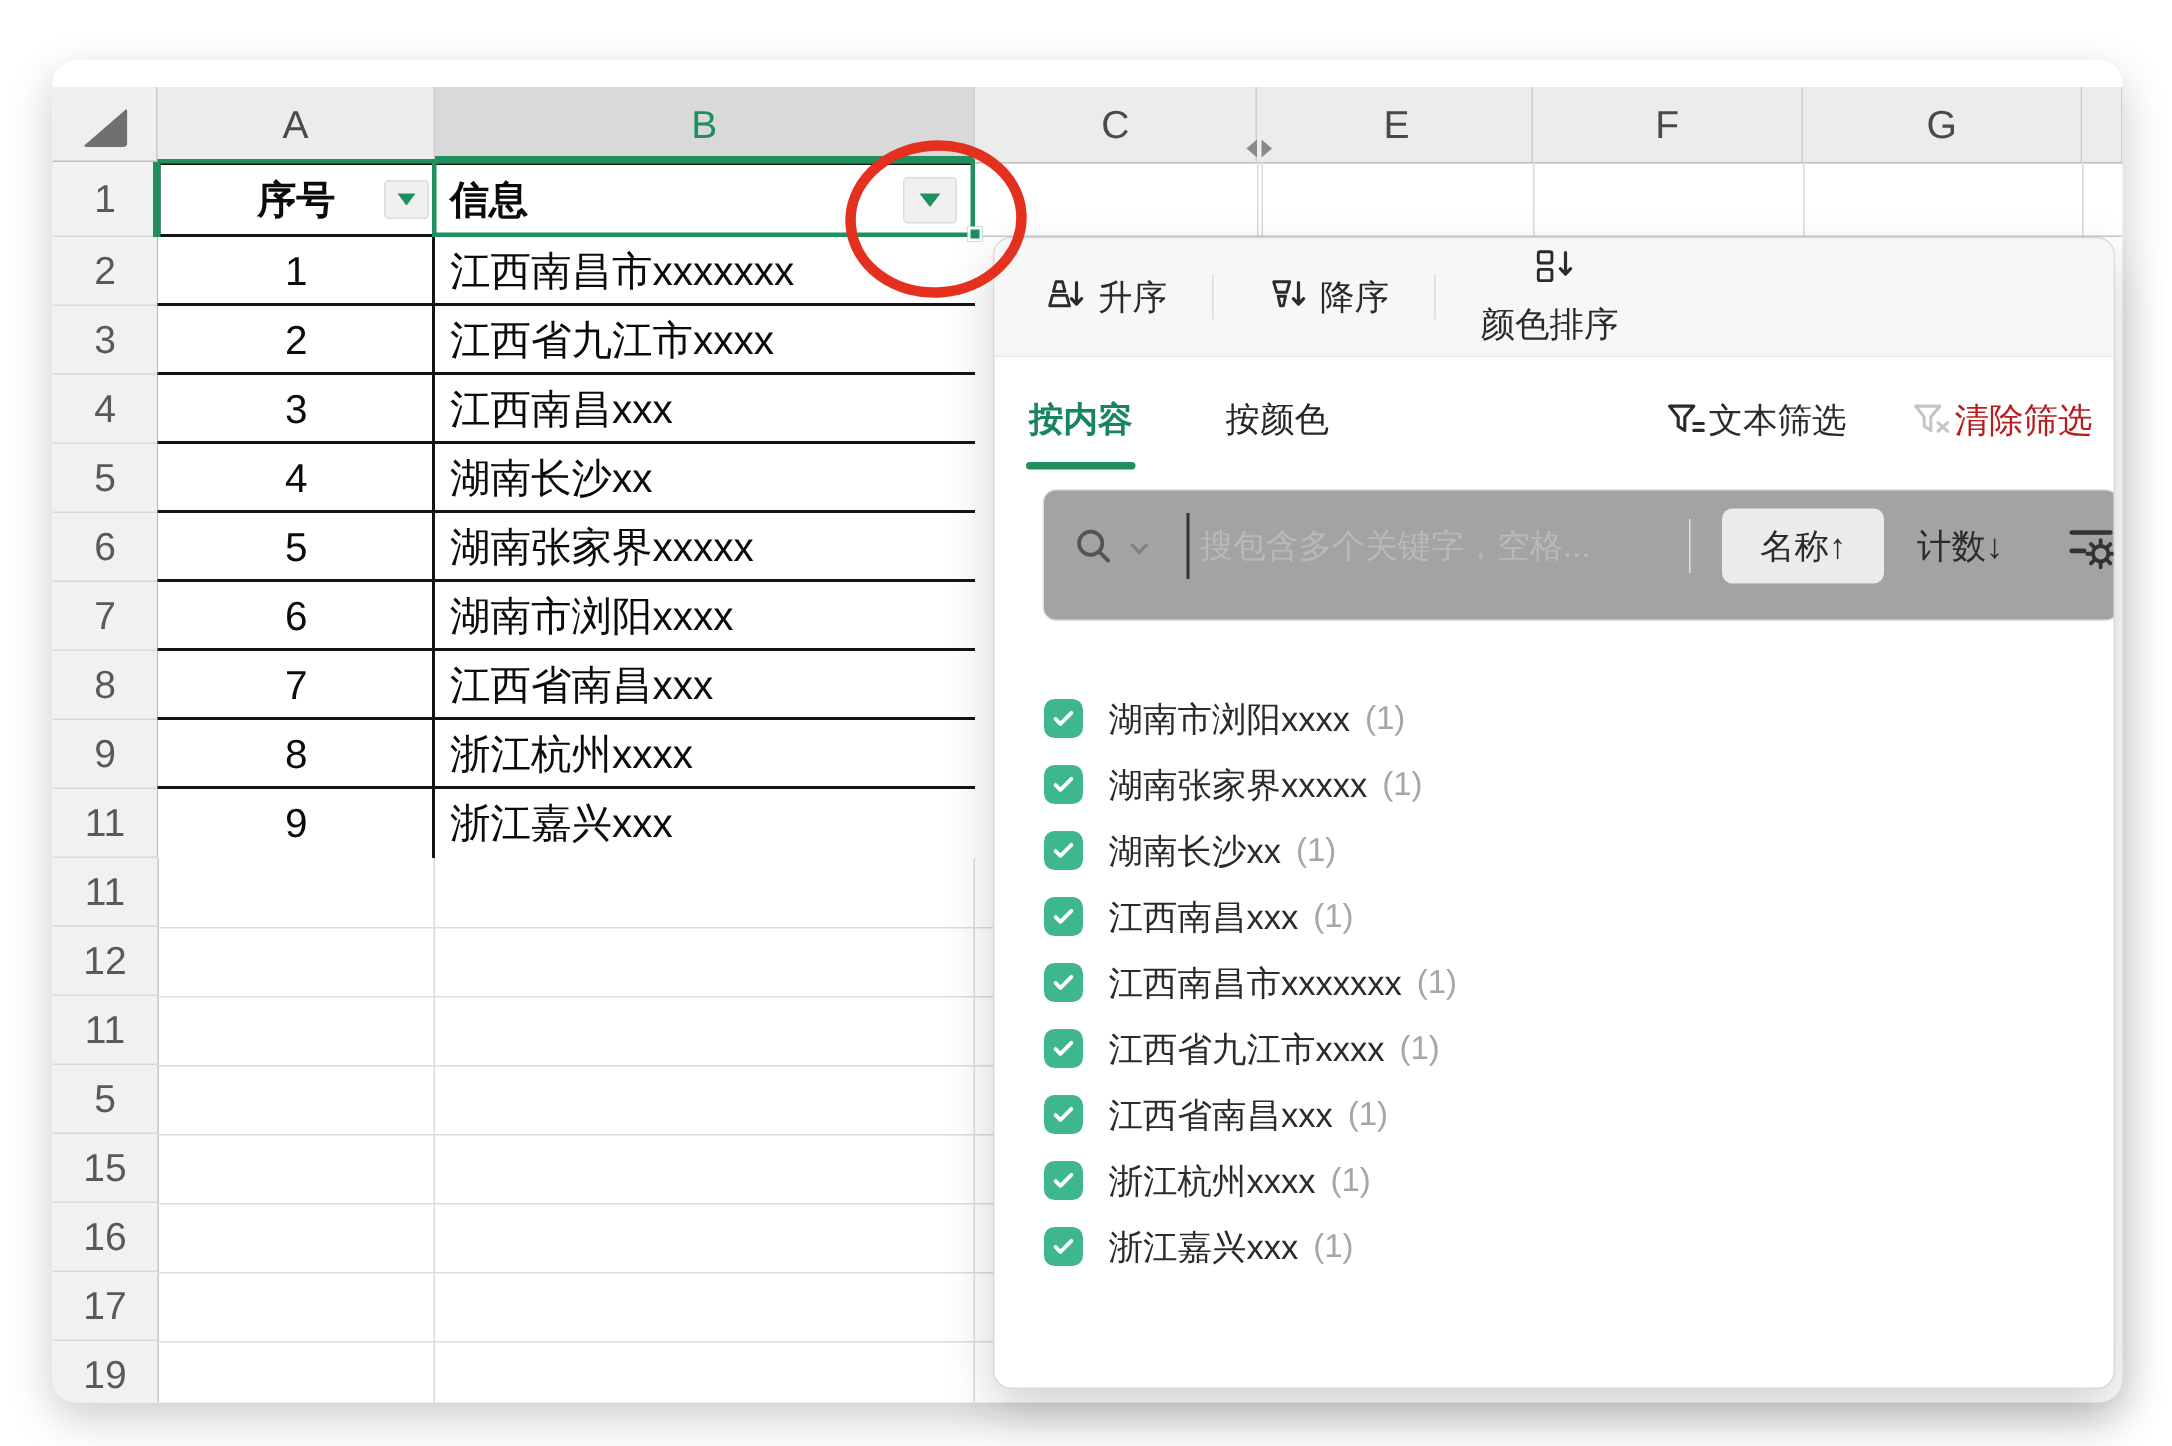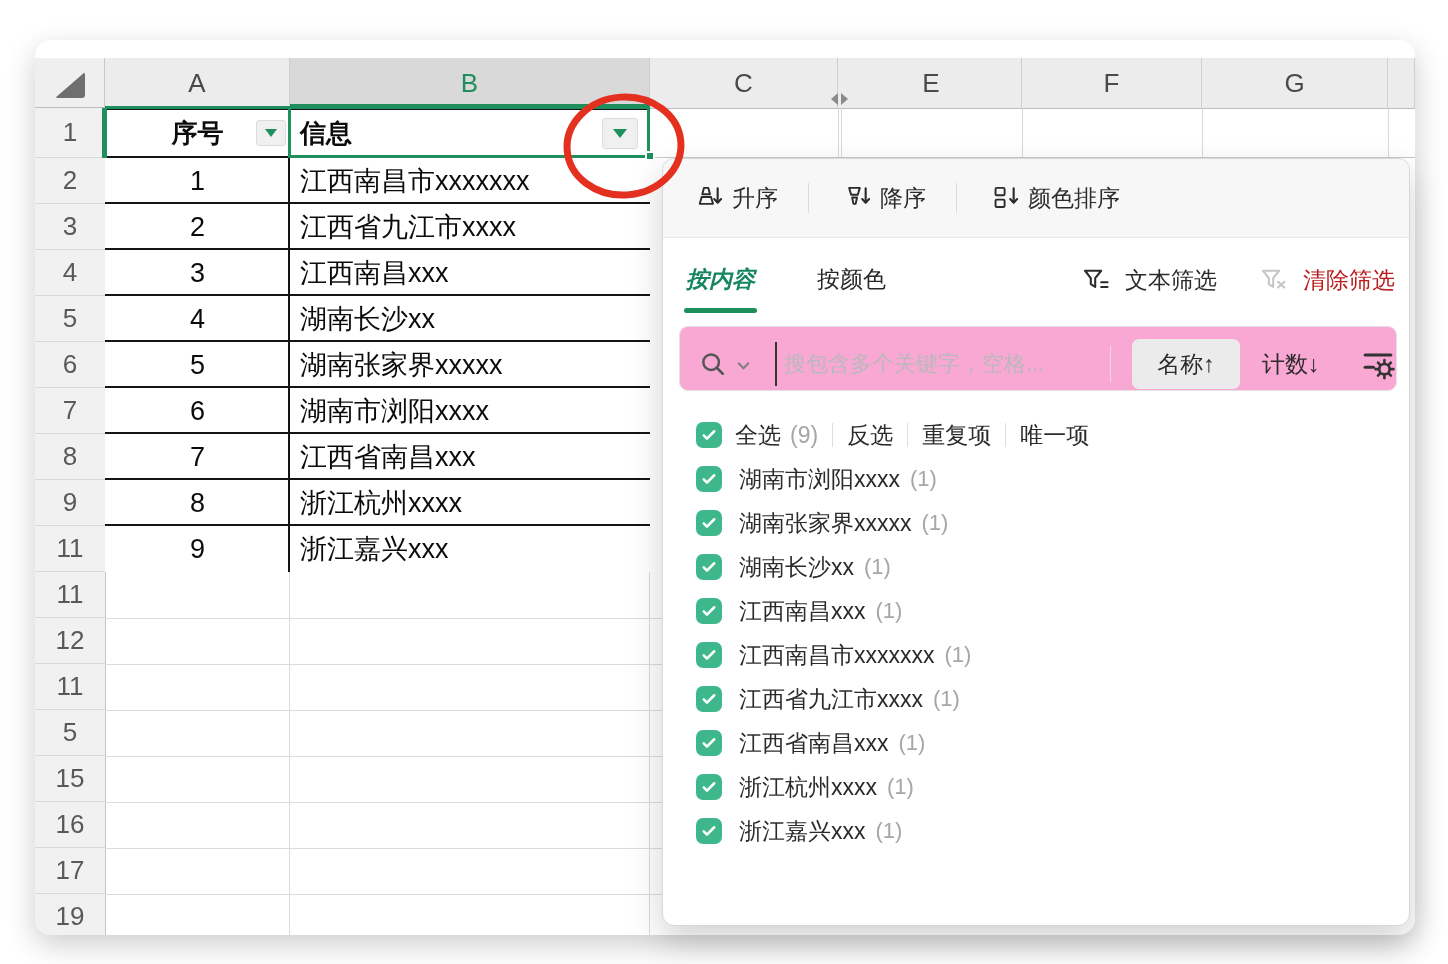--- a/index.html
+++ b/index.html
@@ -39,32 +39,32 @@
   .hch{position:absolute;left:789px;top:52px;width:30px;height:14px;display:flex;align-items:center;justify-content:center;gap:3px;z-index:4;cursor:col-resize;}
   .hch .hl{width:0;height:0;border-top:6px solid transparent;border-bottom:6px solid transparent;border-right:7px solid #8A8A8A;}
   .hch .hr{width:0;height:0;border-top:6px solid transparent;border-bottom:6px solid transparent;border-left:7px solid #8A8A8A;}
 
   
   .panel{position:absolute;left:662px;top:158px;width:748px;height:768px;background:#fff;border:1px solid #D8D8D8;
          border-radius:12px;box-shadow:0 14px 34px rgba(0,0,0,.18);z-index:40;box-sizing:border-box;overflow:hidden;}
   .panel-top{position:absolute;left:0;top:0;width:100%;height:79px;background:#F7F7F8;border-bottom:1px solid #E5E5E7;
              border-radius:11px 11px 0 0;box-sizing:border-box;display:flex;align-items:center;}
   .sortbtn{display:flex;align-items:center;gap:9px;font-size:23px;color:#2B2B2B;cursor:pointer;}
-  .sb1{margin-left:28px;justify-content:space-between;} .sb2{margin-left:30px;} .sb3{margin-left:30px;}
+  .sb1{margin-left:28px;justify-content:space-between;} .sb2{margin-left:30px;} .sb3{margin-left:30px;flex-direction:column;}
   .vdiv{width:1px;height:30px;background:#DCDCDE;margin-left:30px;}
   .tabsrow{position:absolute;left:0;top:80px;width:100%;height:82px;display:flex;align-items:center;}
   .tab{font-size:23px;color:#262626;margin-left:23px;cursor:pointer;position:relative;padding-bottom:2px;}
-  .tab.active{color:#17865F;font-weight:bold;font-style:italic;}
+  .tab.active{color:#17865F;font-weight:bold;}
   .tab.active .underline{position:absolute;left:-2px;right:-2px;bottom:-16px;height:5px;background:#1F8F5D;border-radius:3px;}
   .tab2{margin-left:62px;}
-  .action{display:flex;align-items:center;gap:14px;font-size:23px;color:#2B2B2B;cursor:pointer;}
+  .action{display:flex;align-items:center;gap:0;font-size:23px;color:#2B2B2B;cursor:pointer;}
   .act1{margin-left:auto;}
   .act2{margin-left:42px;margin-right:14px;color:#b91c1c;}
-  .searchbox{position:absolute;left:16px;top:167px;width:718px;height:65px;border:1px solid #E3E3E4;border-radius:9px;
-             background:#f9a8d4;box-sizing:border-box;}
+  .searchbox{position:absolute;left:32px;top:167px;width:718px;height:88px;border:1px solid #E3E3E4;border-radius:9px;
+             background:#a3a3a3;box-sizing:border-box;}
   .searchbox .mag{position:absolute;left:18px;top:22px;}
   .searchbox .chev{position:absolute;left:56px;top:33px;}
   .caret{position:absolute;left:95px;top:15px;width:2px;height:44px;background:#333;}
   .searchinput{position:absolute;left:102px;top:8px;width:315px;height:56px;border:none;outline:none;background:transparent;
                font-size:22px;color:#333;font-family:inherit;}
   .searchinput::placeholder{color:#B9B9BB;}
   .sdiv{position:absolute;left:430px;top:19px;width:1px;height:36px;background:#E0E0E2;}
   .chip{position:absolute;left:452px;top:12px;width:108px;height:50px;background:#EBEBEC;border-radius:7px;
         display:flex;align-items:center;justify-content:center;font-size:23px;color:#2B2B2B;cursor:pointer;}
   .countbtn{position:absolute;left:582px;top:12px;height:50px;display:flex;align-items:center;font-size:23px;color:#2B2B2B;cursor:pointer;}
@@ -266,35 +266,20 @@
       <svg class="setico" width="36" height="34" viewBox="0 0 28 26">
         <path d="M4 6h20" stroke="#333" stroke-width="2.4" stroke-linecap="round"></path>
         <path d="M4 15.5h6.5" stroke="#333" stroke-width="2.4" stroke-linecap="round"></path>
         <circle cx="19" cy="17" r="4" fill="none" stroke="#333" stroke-width="2"></circle>
         <g stroke="#333" stroke-width="2" stroke-linecap="round">
           <path d="M24 17h2M12 17h2M19 10v2M19 22v2M22.6 13.4l1.4-1.4M14 22l1.4-1.4M22.6 20.6l1.4 1.4M14 12l1.4 1.4"></path>
         </g>
       </svg>
     </div>
 
-    <div class="selrow">
-      <span class="cbx">
-        <svg width="18" height="18" viewBox="0 0 24 24">
-          <path d="M5 12.5l4.3 4.3L19 7" fill="none" stroke="#fff" stroke-width="3.4" stroke-linecap="round" stroke-linejoin="round"></path>
-        </svg>
-      </span>
-      <span class="lbl">全选</span>
-      <span class="cnt">(9)</span>
-      <span class="ldiv"></span>
-      <span>反选</span>
-      <span class="ldiv"></span>
-      <span>重复项</span>
-      <span class="ldiv"></span>
-      <span>唯一项</span>
-    </div>
 
     <div id="filter-list">
         <div class="litem" style="top: 298px;">
           <span class="cbx">
             <svg width="18" height="18" viewBox="0 0 24 24">
               <path d="M5 12.5l4.3 4.3L19 7" fill="none" stroke="#fff" stroke-width="3.4" stroke-linecap="round" stroke-linejoin="round"></path>
             </svg>
           </span>
           <span class="llab">湖南市浏阳xxxx</span>
           <span class="lcount">(1)</span>

